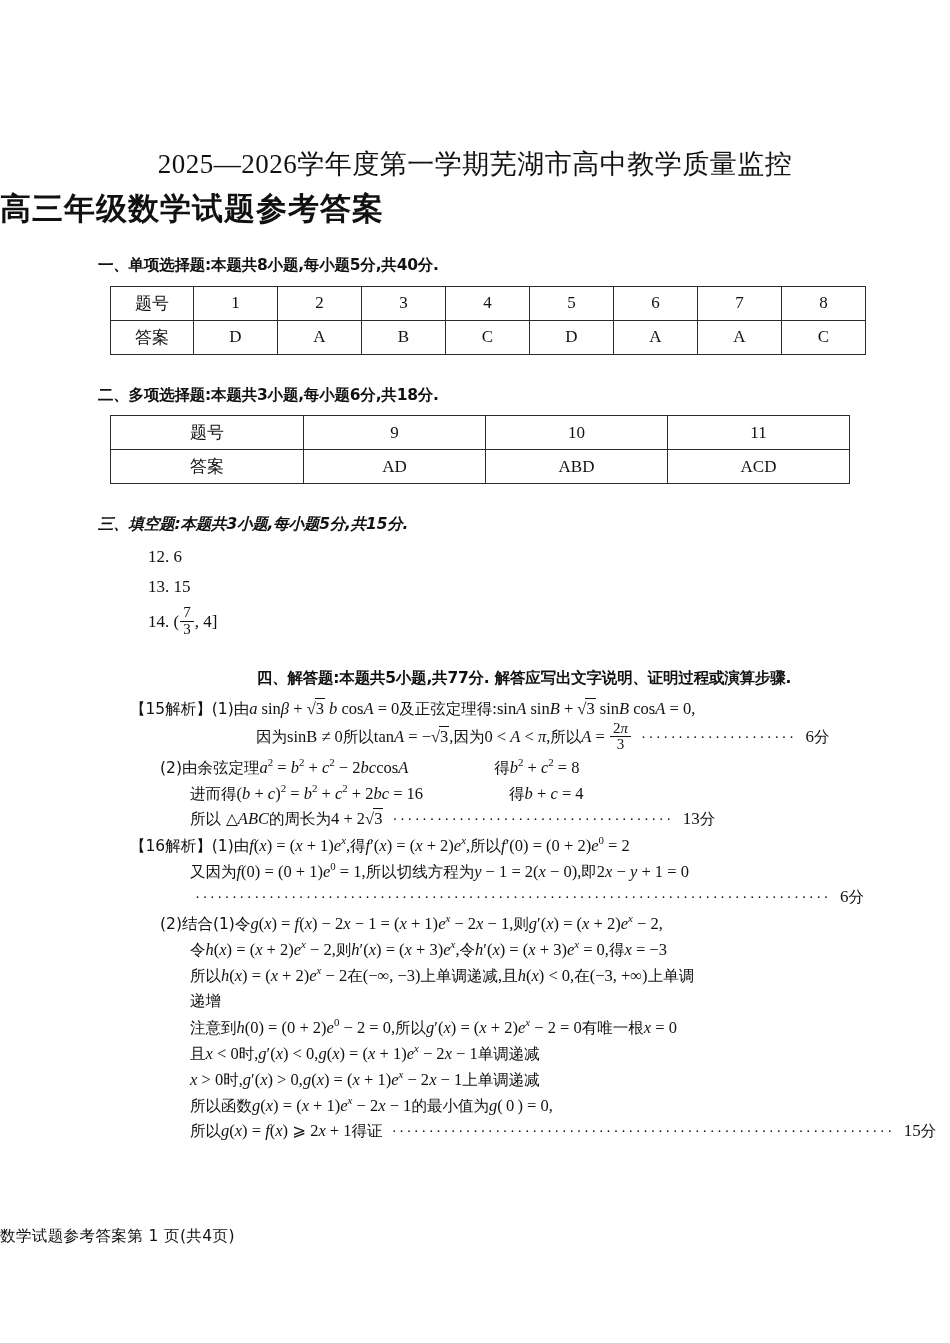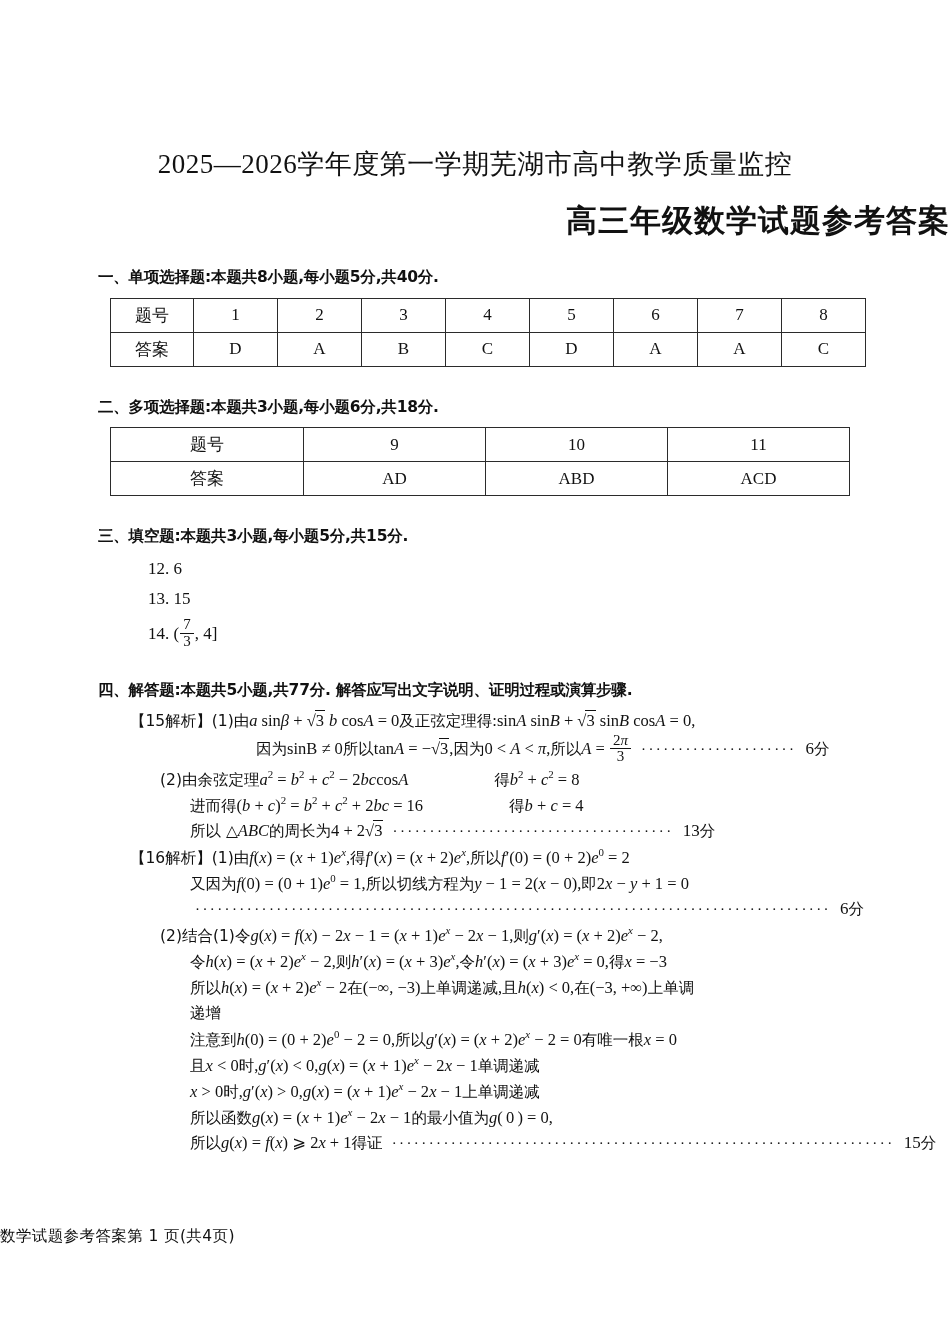--- a/index.html
+++ b/index.html
@@ -29,44 +29,44 @@
     font-family: "Liberation Serif", "DejaVu Serif", serif;
     font-size: 27px;
     letter-spacing: 0.5px;
     margin: 0;
     padding-top: 148px;
     line-height: 1.25;
     font-weight: 400;
     white-space: nowrap;
   }
   .title-sub {
-    text-align: right;
+    text-align: left;
     font-family: "DejaVu Sans", "Liberation Sans", sans-serif;
     font-size: 31px;
     font-weight: 700;
     letter-spacing: 1px;
-    margin: 20px 0 0 0;
+    margin: 8px 0 0 0;
     line-height: 1.2;
     white-space: nowrap;
   }
 
   
   .section-head {
     font-family: "DejaVu Sans", "Liberation Sans", sans-serif;
     font-size: 15.5px;
     font-weight: 700;
     margin: 0;
     padding-left: 98px;
     line-height: 1.4;
     letter-spacing: -0.2px;
   }
   .sec1 { padding-top: 28px; }
   .sec2 { padding-top: 30px; }
-  .sec3 { padding-top: 30px; }
-  .sec4 { padding-top: 26px; }
+  .sec3 { padding-top: 30px; font-style: italic; }
+  .sec4 { padding-top: 26px; text-align: center; }
 
   
   .ans-table {
     border-collapse: collapse;
     margin-left: 110px;
     margin-top: 9px;
     table-layout: fixed;
   }
   .ans-table td {
     border: 1.3px solid #2b2b2b;

